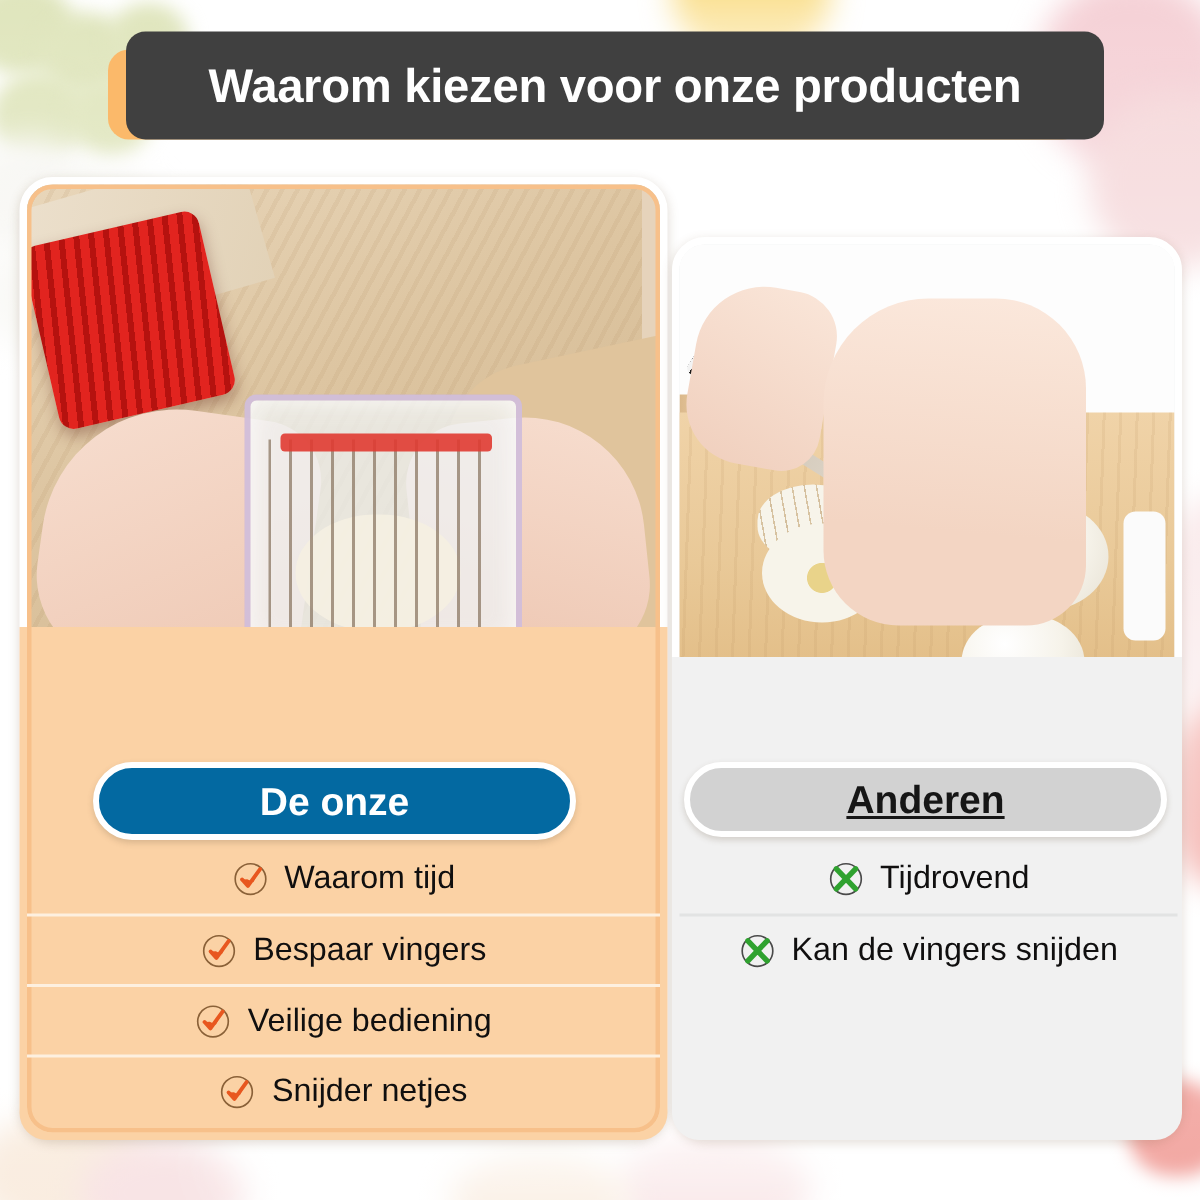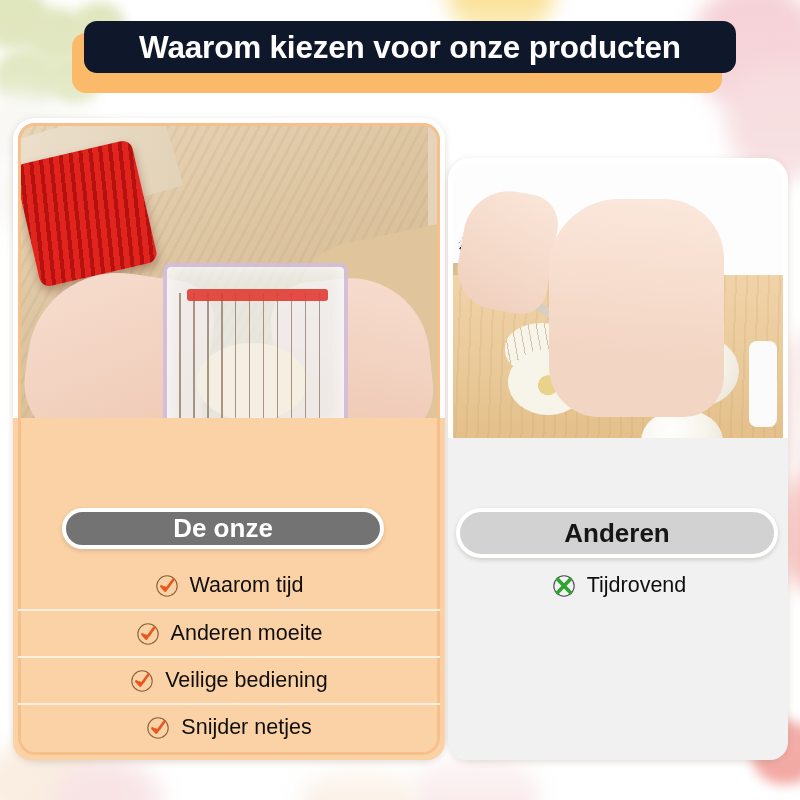--- a/index.html
+++ b/index.html
@@ -39,22 +39,22 @@
     position: absolute; left: 150px; top: 0; width: 520px; height: 800px;
     background: rgba(255,255,255,0.55); filter: blur(24px);
   }
 
   
   #banner-shadow {
     position: absolute; left: 72px; top: 33px; width: 650px; height: 60px;
     background: #fbb96a; border-radius: 14px;
   }
   #banner {
-    position: absolute; left: 84px; top: 21px; width: 652px; height: 52px;
-    background: #0f172a; border-radius: 13px;
+    position: absolute; left: 84px; top: 21px; width: 652px; height: 72px;
+    background: #404040; border-radius: 13px;
     display: flex; align-items: center; justify-content: center;
   }
   #banner-title {
     color: #ffffff; font-size: 31.5px; font-weight: bold;
     letter-spacing: -0.2px; white-space: nowrap;
     font-family: "Liberation Sans", sans-serif;
   }
 
   
   .card {
@@ -191,29 +191,29 @@
   }
 
   
   .pill {
     position: absolute; display: flex; align-items: center; justify-content: center;
     border-radius: 999px; border: 4px solid #ffffff;
     box-shadow: 0 2px 4px rgba(100,80,60,0.22);
     z-index: 8;
   }
   #pill-ours {
-    left: 62px; top: 508px; width: 322px; height: 41px;
-    background: #737373;
+    left: 62px; top: 508px; width: 322px; height: 52px;
+    background: #0369a1;
   }
   #pill-ours .pill-text { color: #ffffff; font-size: 26px; font-weight: bold; }
   #pill-others {
     left: 456px; top: 508px; width: 322px; height: 50px;
     background: #d2d2d2;
   }
-  #pill-others .pill-text { color: #161616; font-size: 26px; font-weight: bold; }
+  #pill-others .pill-text { color: #161616; font-size: 26px; font-weight: bold; text-decoration: underline; }
 
   
   .list {
     position: absolute; z-index: 7;
     display: flex; flex-direction: column;
   }
   #list-ours { left: 18px; top: 562px; width: 422px; }
   #list-others { left: 453px; top: 562px; width: 332px; }
 
   .feature-row {
@@ -336,21 +336,21 @@
       <span class="feature-label">Waarom tijd</span>
     </div>
     <div class="feature-row">
       <span class="icon-mark">
         <svg viewBox="0 0 24 24" width="24" height="24">
           <circle cx="12" cy="12" r="10.2" fill="none" stroke="#8a6138" stroke-width="1.1"></circle>
           <path d="M6.4 12.3 L10.2 16.4 L18.2 5.6 L13.9 14.2 L9.9 12.2 Z" fill="#e8571f"></path>
           <path d="M6.4 12.3 L10.3 16.6 L18.4 5.4" fill="none" stroke="#e8571f" stroke-width="2.6" stroke-linecap="round" stroke-linejoin="round"></path>
         </svg>
       </span>
-      <span class="feature-label">Anderen moeite</span>
+      <span class="feature-label">Bespaar vingers</span>
     </div>
     <div class="feature-row">
       <span class="icon-mark">
         <svg viewBox="0 0 24 24" width="24" height="24">
           <circle cx="12" cy="12" r="10.2" fill="none" stroke="#8a6138" stroke-width="1.1"></circle>
           <path d="M6.4 12.3 L10.2 16.4 L18.2 5.6 L13.9 14.2 L9.9 12.2 Z" fill="#e8571f"></path>
           <path d="M6.4 12.3 L10.3 16.6 L18.4 5.4" fill="none" stroke="#e8571f" stroke-width="2.6" stroke-linecap="round" stroke-linejoin="round"></path>
         </svg>
       </span>
       <span class="feature-label">Veilige bediening</span>
@@ -370,15 +370,24 @@
   <div class="list" id="list-others">
     <div class="feature-row">
       <span class="icon-mark">
         <svg viewBox="0 0 24 24" width="24" height="24">
           <circle cx="12" cy="12" r="10.2" fill="none" stroke="#4a4a4a" stroke-width="1.1"></circle>
           <path d="M5.6 5.2 L18.4 18.6 M18.4 5.2 L5.6 18.6" fill="none" stroke="#2fa22f" stroke-width="3.6" stroke-linecap="round"></path>
         </svg>
       </span>
       <span class="feature-label">Tijdrovend</span>
     </div>
+    <div class="feature-row">
+      <span class="icon-mark">
+        <svg viewBox="0 0 24 24" width="24" height="24">
+          <circle cx="12" cy="12" r="10.2" fill="none" stroke="#4a4a4a" stroke-width="1.1"></circle>
+          <path d="M5.6 5.2 L18.4 18.6 M18.4 5.2 L5.6 18.6" fill="none" stroke="#2fa22f" stroke-width="3.6" stroke-linecap="round"></path>
+        </svg>
+      </span>
+      <span class="feature-label">Kan de vingers snijden</span>
+    </div>
   </div>
 
 </div>
 
 </body></html>

